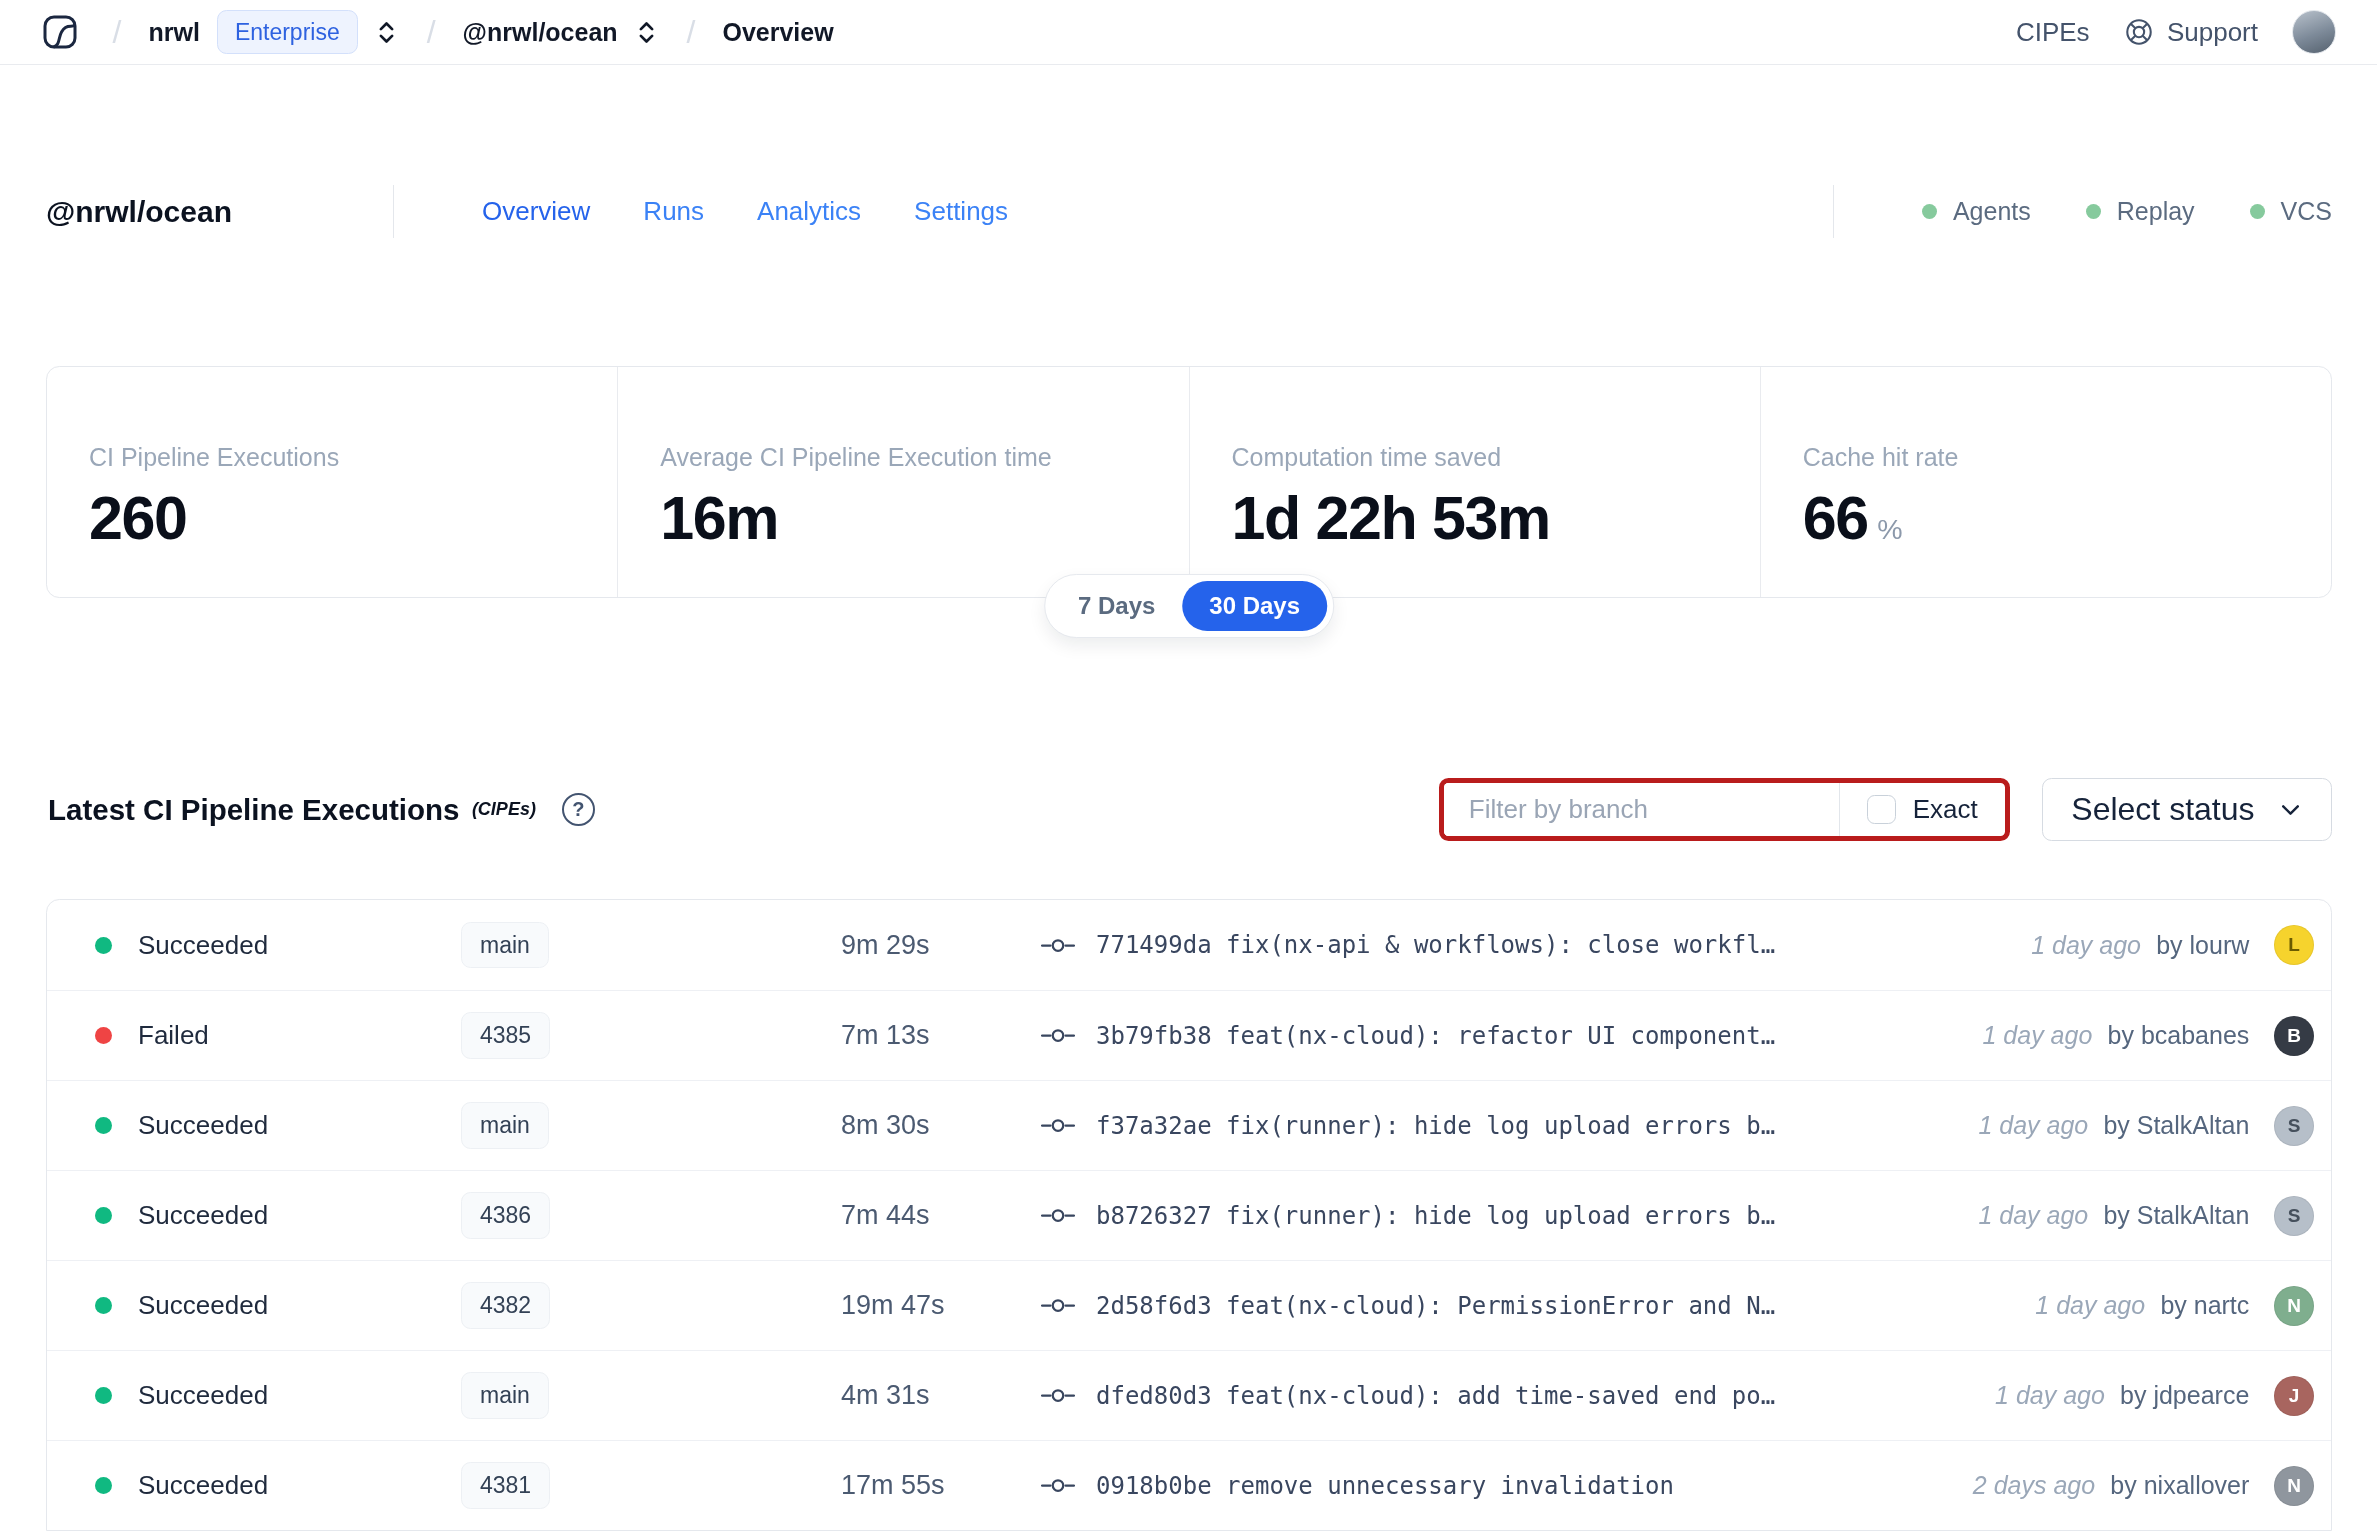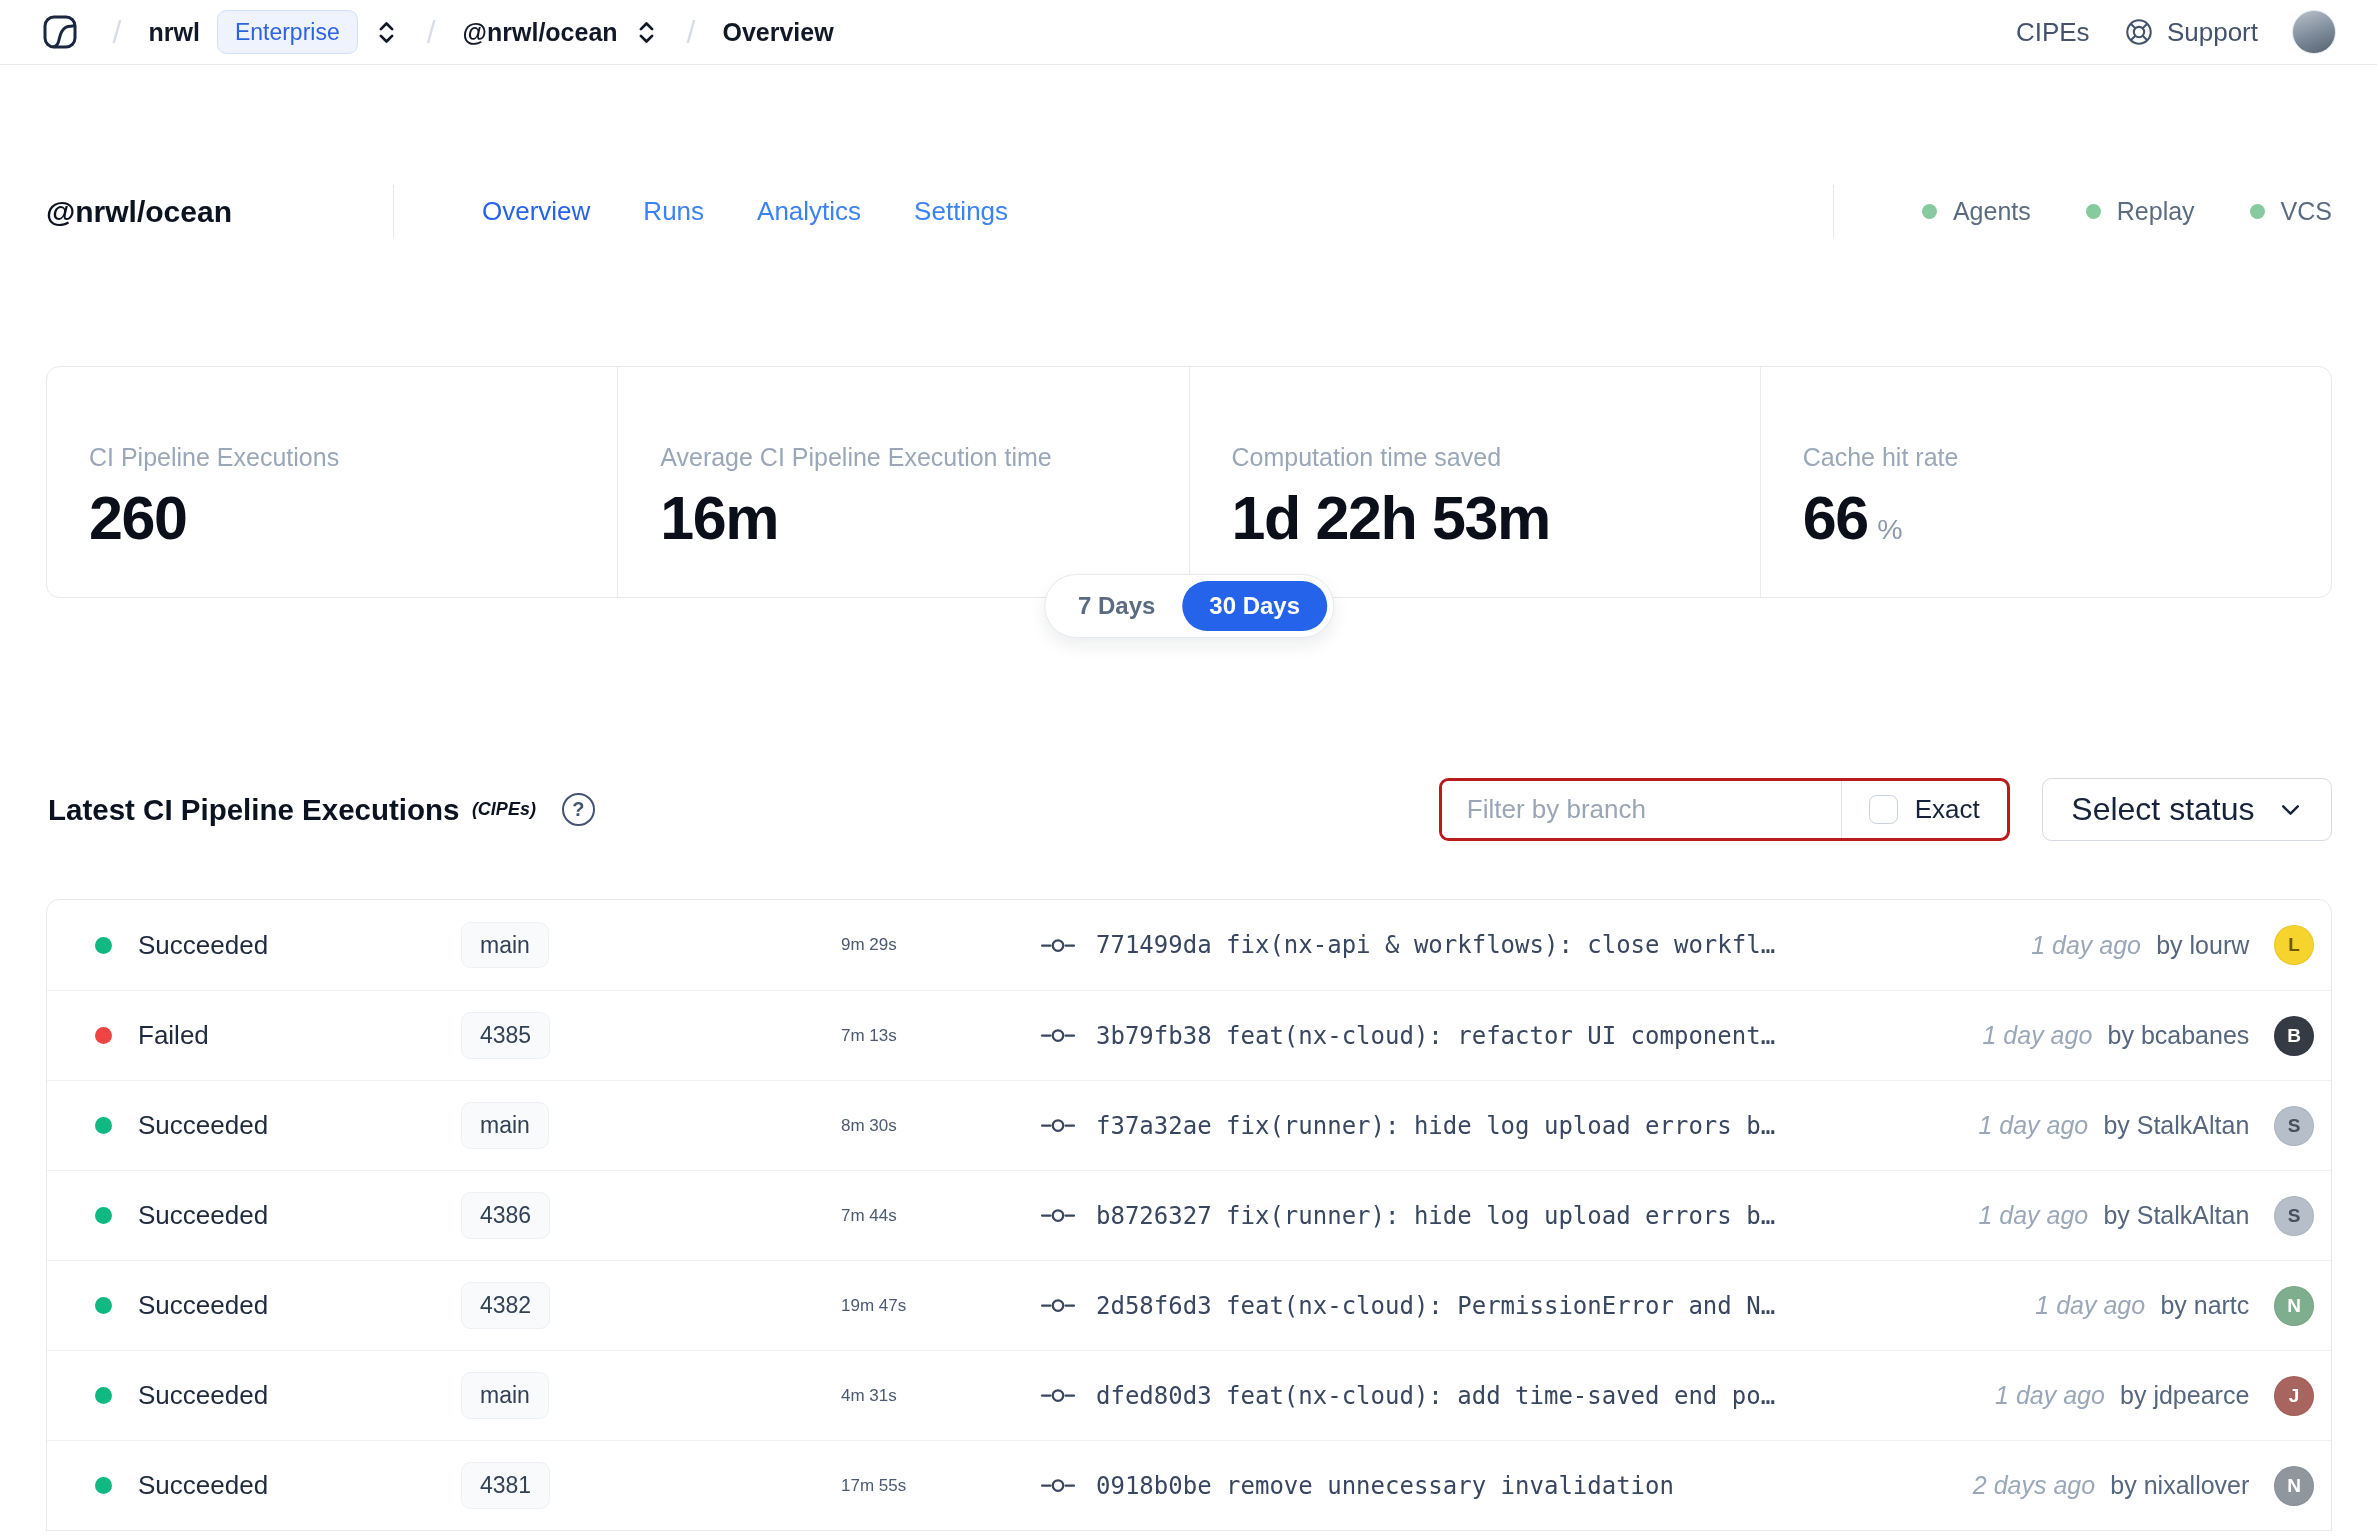--- a/index.html
+++ b/index.html
@@ -68,21 +68,21 @@
   .section-row { position:absolute; top:778px; left:48px; right:46px; display:flex; align-items:center; }
   .section-title { font-size:29.5px; font-weight:700; color:#0b1220; }
   .section-suffix { font-size:18px; font-weight:700; font-style:italic; color:#0b1220; margin-left:12.4px; }
   .help {
     width:33px; height:33px; margin-left:26px; border:2.4px solid #435470; border-radius:50%;
     color:#435470; font-size:20px; font-weight:700; display:flex; align-items:center; justify-content:center;
     cursor:pointer;
   }
   .filter-group {
     margin-left:auto; display:flex; align-items:stretch; height:63px; width:571px;
-    border:3px solid #b91c1c; border-radius:9.5px; background:#fff; overflow:hidden;
+    border:5px solid #b91c1c; border-radius:9.5px; background:#fff; overflow:hidden;
   }
   .filter-input { flex:1; min-width:0; border:none; outline:none; padding:0 25px; font-size:26px; color:#1e293b; font-family:"Liberation Sans",sans-serif; }
   .filter-input::placeholder { color:#9aa5b5; }
   .exact-seg { display:flex; align-items:center; gap:17px; padding:0 27px; border-left:1px solid #e2e6eb; }
   .checkbox { width:28.5px; height:28.5px; border:1.4px solid #c9d1da; border-radius:7.6px; background:#fff; cursor:pointer; }
   .exact-label { font-size:26px; font-weight:500; color:#16233a; }
   .status-select {
     margin-left:32px; height:63px; display:flex; align-items:center; gap:23px;
     border:1px solid #d6dbe2; border-radius:9.5px; background:#fff; padding:0 28.5px;
     font-size:32px; font-weight:500; color:#16233a; cursor:pointer;
@@ -98,21 +98,21 @@
     align-items:center; height:90px; padding:0 17px 0 48px; cursor:pointer;
   }
   .row + .row { border-top:1px solid #eef0f4; }
   .cell-status { display:flex; align-items:center; gap:26px; }
   .dot { width:17px; height:17px; border-radius:50%; flex:none; }
   .status-label { font-size:26px; font-weight:500; color:#1f2a3d; }
   .badge {
     display:inline-block; font-size:23px; color:#334155; background:#f8fafc;
     border:1px solid #edf0f4; border-radius:9.5px; padding:8.6px 18px;
   }
-  .duration { font-size:17px; color:#4b5a71; }
+  .duration { font-size:27px; color:#4b5a71; }
   .cell-commit { display:flex; align-items:center; gap:21px; min-width:0; }
   .commit-text {
     font-family:"DejaVu Sans Mono", monospace; font-size:24px; color:#39465f;
     white-space:nowrap; overflow:hidden;
   }
   .cell-meta { display:flex; align-items:center; justify-content:flex-end; gap:11.4px; }
   .time-ago { font-size:25px; font-style:italic; color:#9aa7b8; }
   .author { font-size:25px; font-weight:500; color:#55667e; margin-left:3.8px; }
   .row-avatar {
     width:40px; height:40px; border-radius:50%; margin-left:13.3px; flex:none;

